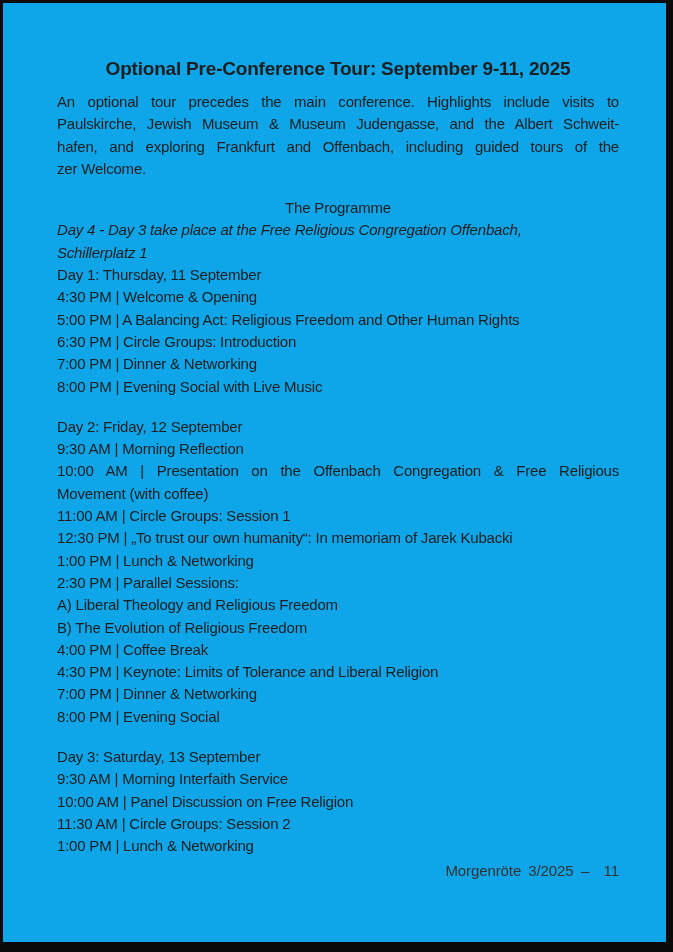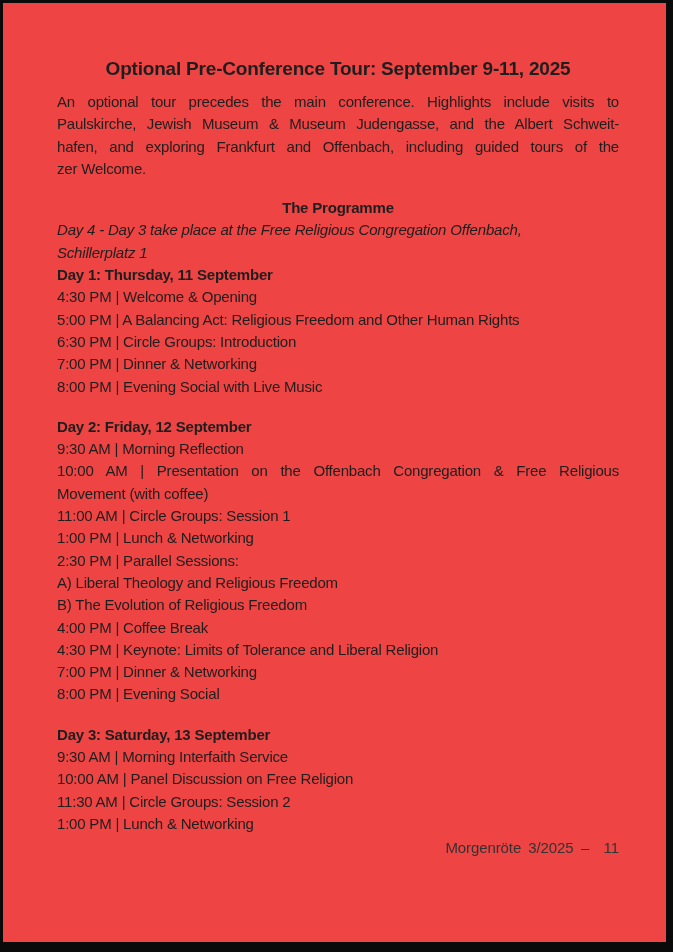--- a/index.html
+++ b/index.html
@@ -6,21 +6,21 @@
   html, body { width: 673px; height: 952px; }
   body {
     background: #0a0a0a;
     font-family: "Liberation Sans", "DejaVu Sans", sans-serif;
     position: relative;
     overflow: hidden;
   }
   .page {
     position: absolute;
     top: 3px; left: 3px; right: 7px; bottom: 10px;
-    background: #ef4444;
+    background: #0ea5e9;
     color: #1e1e1e;
     padding-left: 32px;
   }
   .content {
     position: absolute;
     top: 0; left: 54px; right: 47px; bottom: 0;
   }
   .title {
     margin-top: 52px;
     font-size: 19px;
@@ -35,21 +35,21 @@
     font-size: 15px;
     line-height: 22.3px;
     letter-spacing: -0.2px;
     white-space: nowrap;
   }
   .just {
     text-align: justify;
     text-align-last: justify;
     white-space: normal;
   }
-  .bold { font-weight: bold; }
+  .bold { font-weight: normal; }
   .italic { font-style: italic; }
   .center { text-align: center; text-align-last: center; }
   .programme-heading { margin-top: 17px; }
   .day2-block, .day3-block { margin-top: 18px; }
   .footer {
     margin-top: 4px;
     font-size: 15px;
     line-height: 18px;
     text-align: right;
     color: #333333;
@@ -87,20 +87,21 @@
       <div class="line">7:00 PM | Dinner &amp; Networking</div>
       <div class="line">8:00 PM | Evening Social with Live Music</div>
     </div>
 
     <div class="day2-block">
       <div class="line bold">Day 2: Friday, 12 September</div>
       <div class="line">9:30 AM | Morning Reflection</div>
       <div class="line just">10:00 AM | Presentation on the Offenbach Congregation &amp; Free Religious</div>
       <div class="line">Movement (with coffee)</div>
       <div class="line">11:00 AM | Circle Groups: Session 1</div>
+      <div class="line">12:30 PM | „To trust our own humanity“: In memoriam of Jarek Kubacki</div>
       <div class="line">1:00 PM | Lunch &amp; Networking</div>
       <div class="line">2:30 PM | Parallel Sessions:</div>
       <div class="line">A) Liberal Theology and Religious Freedom</div>
       <div class="line">B) The Evolution of Religious Freedom</div>
       <div class="line">4:00 PM | Coffee Break</div>
       <div class="line">4:30 PM | Keynote: Limits of Tolerance and Liberal Religion</div>
       <div class="line">7:00 PM | Dinner &amp; Networking</div>
       <div class="line">8:00 PM | Evening Social</div>
     </div>
 

